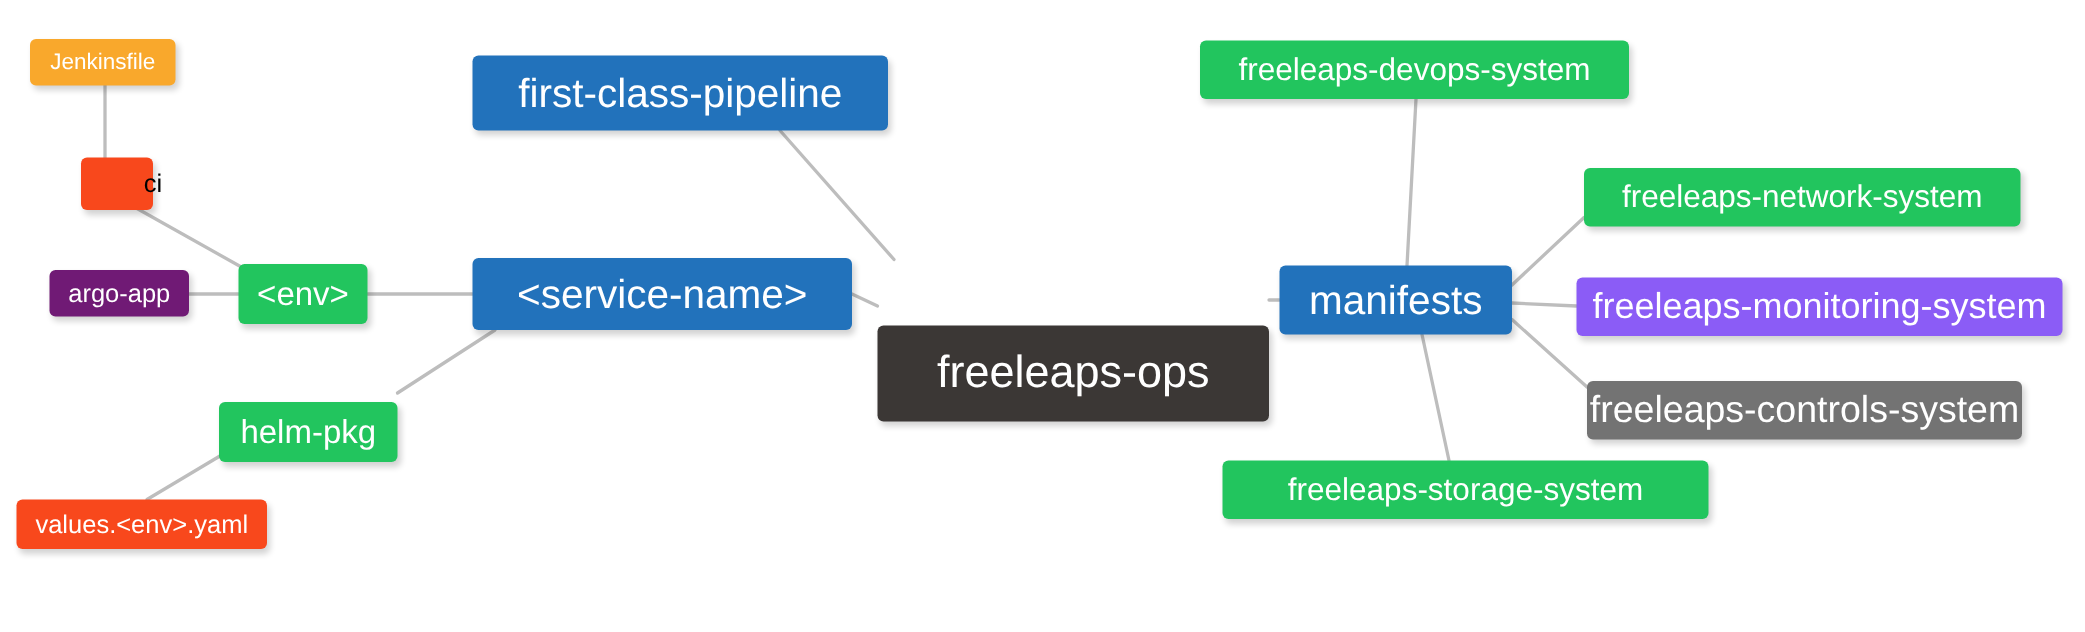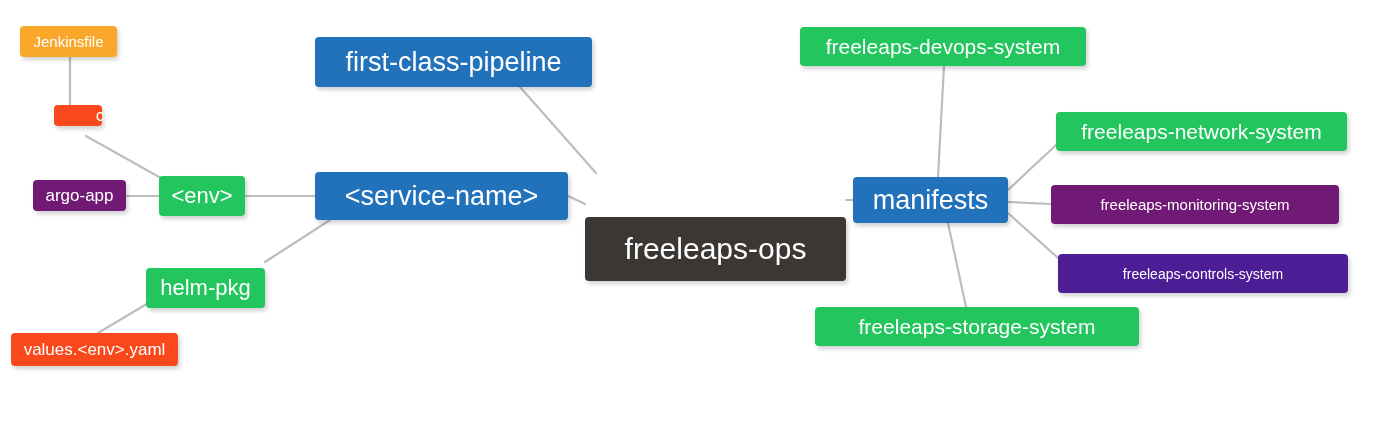--- a/index.html
+++ b/index.html
@@ -45,41 +45,41 @@
       </div>
       <div class="node" style="left: 853px; top: 177px; width: 155px; height: 46px; background: rgb(34, 114, 187); color: rgb(255, 255, 255); font-size: 27px; text-align: center;">
         <span>manifests</span>
       </div>
       <div class="node" style="left: 159px; top: 176px; width: 86px; height: 40px; background: rgb(34, 197, 94); color: rgb(255, 255, 255); font-size: 22px;">
         <span>&lt;env&gt;</span>
       </div>
       <div class="node" style="left: 146px; top: 256px; width: 119px; height: 40px; background: rgb(34, 197, 94); color: rgb(255, 255, 255); font-size: 22px; margin-top: 12px;">
         <span>helm-pkg</span>
       </div>
-      <div class="node" style="left: 54px; top: 105px; width: 32px; height: 21px; background: rgb(248, 72, 28); color: #ffffff; font-size: 17px; padding-left: 48px;">
+      <div class="node" style="left: 54px; top: 105px; width: 32px; height: 35px; background: rgb(248, 72, 28); color: #000000; font-size: 17px; padding-left: 48px;">
         <span>ci</span>
       </div>
       <div class="node" style="left: 20px; top: 26px; width: 97px; height: 31px; background: rgb(249, 168, 44); color: rgb(255, 255, 255); font-size: 15px;">
         <span>Jenkinsfile</span>
       </div>
       <div class="node" style="left: 33px; top: 180px; width: 93px; height: 31px; background: #701a75; color: rgb(255, 255, 255); font-size: 17px; justify-content: center;">
         <span>argo-app</span>
       </div>
       <div class="node" style="left: 11px; top: 333px; width: 167px; height: 33px; background: rgb(248, 72, 28); color: rgb(255, 255, 255); font-size: 17px;">
         <span>values.&lt;env&gt;.yaml</span>
       </div>
       <div class="node" style="left: 800px; top: 27px; width: 286px; height: 39px; background: rgb(34, 197, 94); color: rgb(255, 255, 255); font-size: 21px;">
         <span>freeleaps-devops-system</span>
       </div>
       <div class="node" style="left: 1056px; top: 112px; width: 291px; height: 39px; background: rgb(34, 197, 94); color: rgb(255, 255, 255); font-size: 21px;">
         <span>freeleaps-network-system</span>
       </div>
-      <div class="node" style="left: 1051px; top: 185px; width: 288px; height: 39px; background: #701a75; color: rgb(255, 255, 255); font-size: 15px;">
+      <div class="node" style="left: 1051px; top: 185px; width: 324px; height: 39px; background: #8b5cf6; color: rgb(255, 255, 255); font-size: 24px;">
         <span>freeleaps-monitoring-system</span>
       </div>
-      <div class="node" style="left: 1058px; top: 254px; width: 290px; height: 39px; background: #4c1d95; color: rgb(255, 255, 255); font-size: 14px;">
+      <div class="node" style="left: 1058px; top: 254px; width: 290px; height: 39px; background: #737373; color: rgb(255, 255, 255); font-size: 25px;">
         <span>freeleaps-controls-system</span>
       </div>
       <div class="node" style="left: 815px; top: 307px; width: 324px; height: 39px; background: rgb(34, 197, 94); color: rgb(255, 255, 255); font-size: 21px;">
         <span>freeleaps-storage-system</span>
       </div>
     </div>
 </div>
 
 </body></html>

